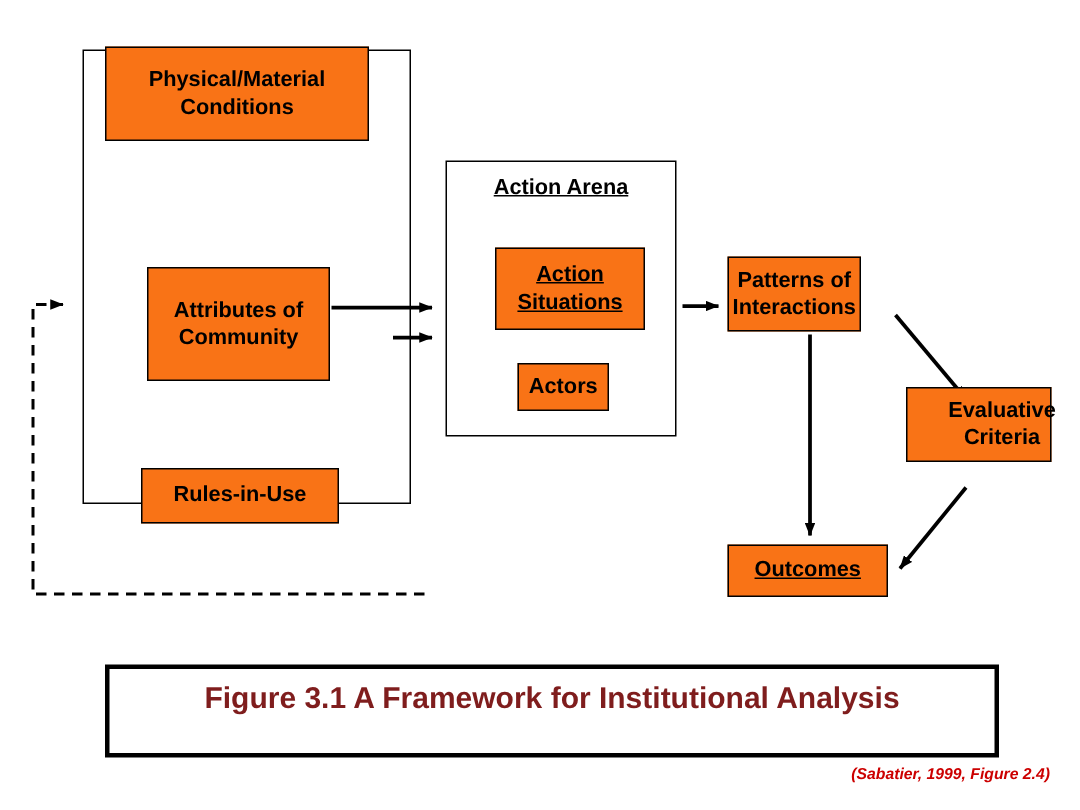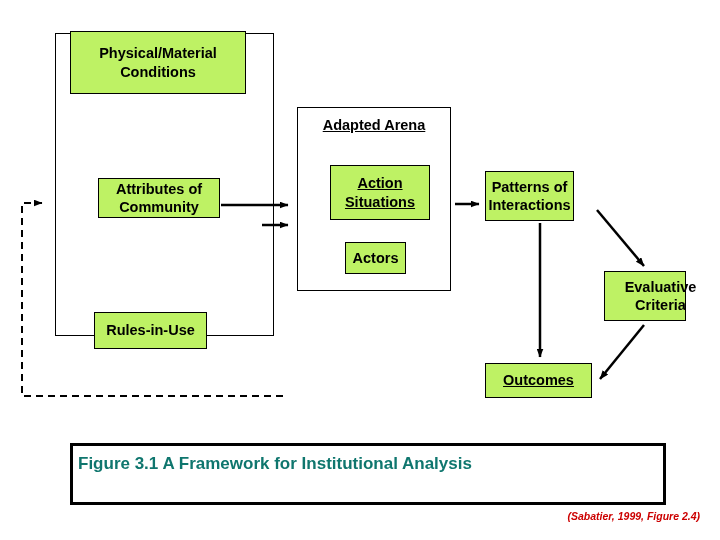--- a/index.html
+++ b/index.html
@@ -16,21 +16,21 @@
   }
   #canvas {
     position: absolute;
     left: 0; top: 0;
     width: 720px;
     height: 540px;
   }
   .node {
     position: absolute;
     box-sizing: border-box;
-    background: #bef264;
+    background: #f97316;
     border: 1px solid #000000;
     color: #000000;
     font-size: 14.5px;
     font-weight: bold;
     line-height: 1.25;
     display: flex;
     align-items: center;
     justify-content: center;
     text-align: center;
     z-index: 3;
@@ -51,24 +51,24 @@
     position: absolute;
     box-sizing: border-box;
     border: 1px solid #000000;
     background: transparent;
     z-index: 1;
   }
   #node-physical {
     left: 70px; top: 31px; width: 176px; height: 63px;
   }
   #node-attributes {
-    left: 98px; top: 178px; width: 122px; height: 40px;
+    left: 98px; top: 178px; width: 122px; height: 76px;
   }
   #node-rules {
-    left: 94px; top: 312px; width: 113px; height: 37px;
+    left: 94px; top: 312px; width: 132px; height: 37px;
   }
   #group-exogenous {
     left: 55px; top: 33px; width: 219px; height: 303px;
   }
   #group-arena {
     left: 297px; top: 107px; width: 154px; height: 184px;
   }
   #label-arena {
     left: 297px; top: 116px; width: 154px; height: 20px;
   }
@@ -78,42 +78,42 @@
   #node-action-sit {
     left: 330px; top: 165px; width: 100px; height: 55px; text-decoration: underline;
   }
   #node-actors {
     left: 345px; top: 242px; width: 61px; height: 32px;
   }
   #node-patterns {
     left: 485px; top: 171px; width: 89px; height: 50px;
   }
   #node-evaluative {
-    left: 604px; top: 271px; width: 82px; height: 50px; padding-left: 31px;
+    left: 604px; top: 258px; width: 97px; height: 50px; padding-left: 31px;
   }
   #node-outcomes {
     left: 485px; top: 363px; width: 107px; height: 35px; text-decoration: underline;
   }
   #caption-box {
     position: absolute;
     left: 70px; top: 443px; width: 596px; height: 62px;
     border: 3px solid #000000;
     box-sizing: border-box;
     background: #ffffff;
     z-index: 3;
   }
   #caption-text {
     position: absolute;
     left: 78px; top: 452px; width: 580px;
-    font-size: 17px;
+    font-size: 20px;
     font-weight: bold;
-    color: #0f766e;
+    color: #7f1d1d;
     line-height: 1.45;
     z-index: 4;
-    text-align: left;
+    text-align: center;
   }
   #source-note {
     position: absolute;
     left: 400px; top: 510px; width: 300px;
     font-size: 10.5px;
     font-weight: bold;
     font-style: italic;
     color: #cc0000;
     text-align: right;
     z-index: 4;
@@ -155,21 +155,21 @@
 <div class="node" id="node-attributes">
   <span style="white-space:pre-line">Attributes of
 Community</span>
 </div>
 
 <div class="node" id="node-rules">
   <span style="white-space:pre-line">Rules-in-Use</span>
 </div>
 
 <div class="plain" id="label-arena">
-  <span class="underline">Adapted Arena</span>
+  <span class="underline">Action Arena</span>
 </div>
 
 <div class="node" id="node-action-sit">
   <span style="white-space:pre-line">Action
 Situations</span>
 </div>
 
 <div class="node" id="node-actors">
   <span style="white-space:pre-line">Actors</span>
 </div>

